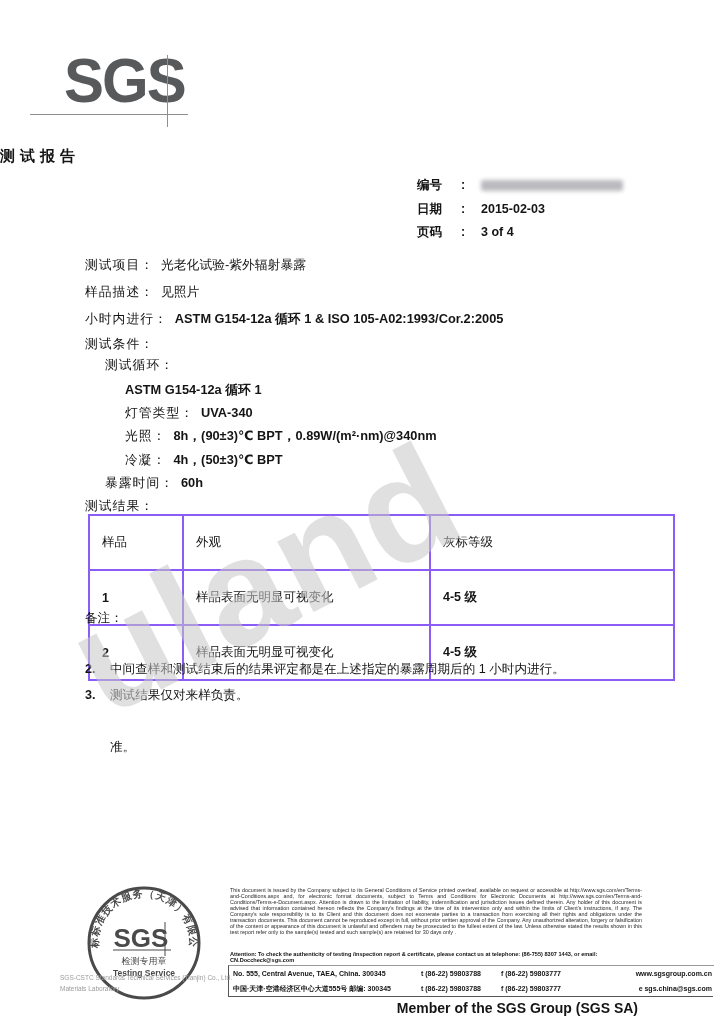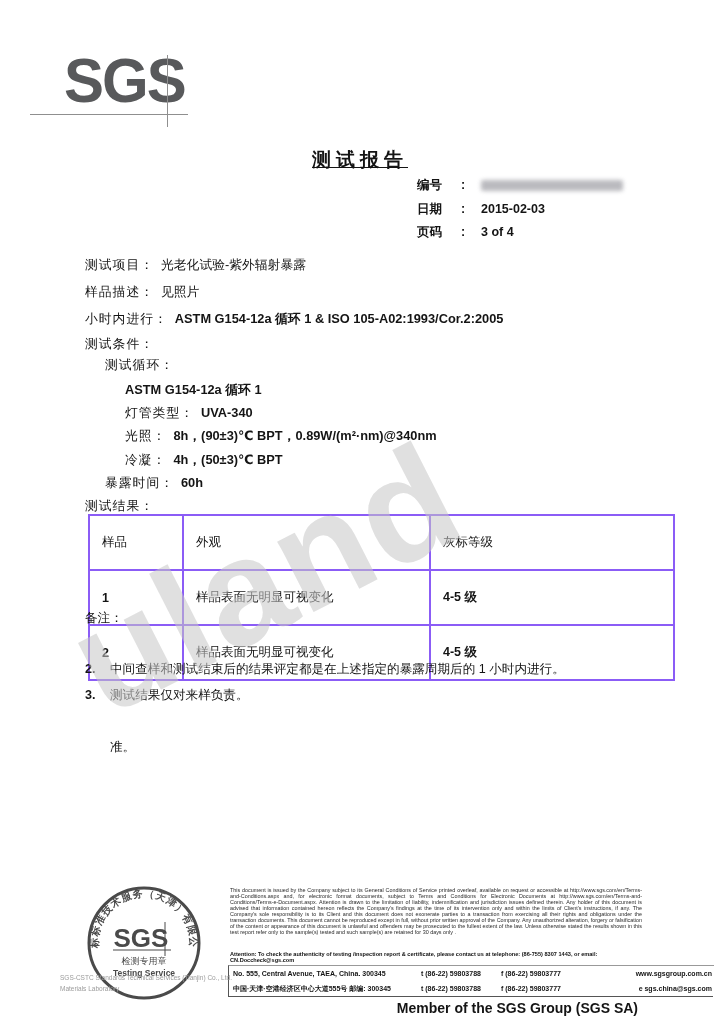--- a/index.html
+++ b/index.html
@@ -7,22 +7,22 @@
     position:relative;width:720px;height:1018px;background:#ffffff;
     font-family:"Liberation Sans","DejaVu Sans",sans-serif;color:#141414;
     margin:0 auto;overflow:hidden;
   }
   
   .sgs-logo{position:absolute;left:64px;top:50px;font-size:60px;font-weight:700;
     color:#58595b;letter-spacing:-2px;line-height:1;transform:scaleY(1.04);transform-origin:top left;}
   .logo-hline{position:absolute;left:30px;top:114px;width:158px;height:1px;background:#8f8f8f;}
   .logo-vline{position:absolute;left:167px;top:55px;width:1px;height:72px;background:#8f8f8f;}
   
-  .title{position:absolute;left:0;right:0;top:147px;text-align:center;
-    font-size:19px;font-weight:700;letter-spacing:5px;text-decoration:underline;}
+  .title{position:absolute;left:0;right:0;top:147px;text-align:left;
+    font-size:15px;font-weight:700;letter-spacing:5px;}
   .hrow{position:absolute;left:405px;font-size:12.5px;font-weight:700;white-space:nowrap;padding-left:12px;}
   .hrow .hlabel{display:inline-block;width:44px;}
   .hrow .hsep{display:inline-block;width:20px;}
   .blurbar{display:inline-block;width:142px;height:11px;background:#a9a9af;
     border-radius:2px;filter:blur(2.2px);opacity:.8;vertical-align:middle;}
   .blurbar.inline{width:106px;margin:0 5px;}
   
   .bline{position:absolute;font-size:12.8px;white-space:nowrap;}
   .blabel{letter-spacing:1px;}
   .bval{margin-left:7px;}

